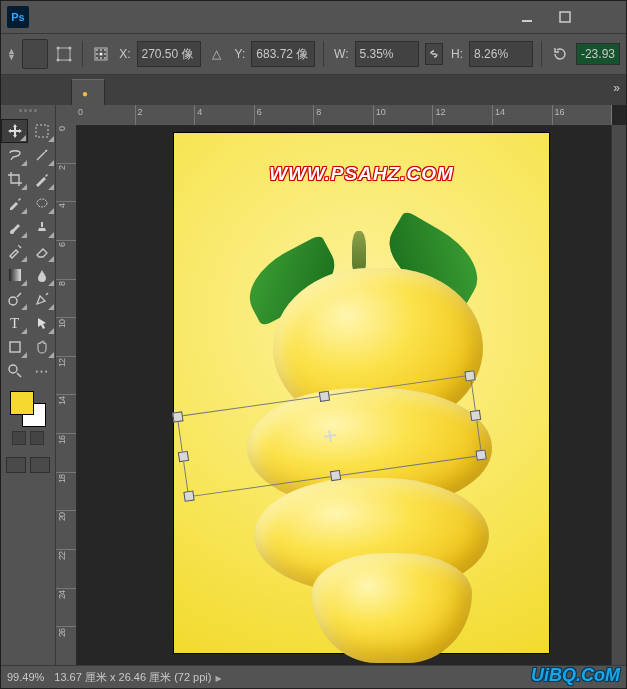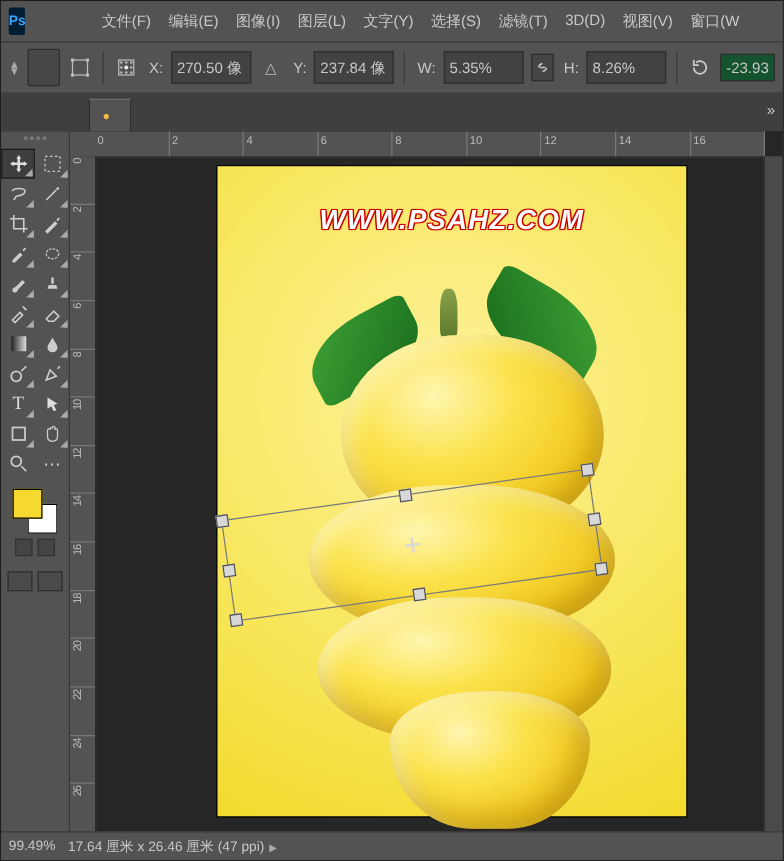--- a/index.html
+++ b/index.html
@@ -1,19 +1,19 @@
 <!DOCTYPE html>
 <html><head>
 <meta charset="utf-8">
 <style>
   html,body{margin:0;padding:0;background:#2b2b2b;font-family:"Microsoft YaHei",Arial,sans-serif;color:#c8c8c8;font-size:12px;overflow:hidden;}
   .app{width:627px;height:689px;background:#535353;position:relative;border:1px solid #1e1e1e;box-sizing:border-box;}
 
   
-  .titlebar{height:32px;background:#535353;display:flex;align-items:center;padding:0 4px 0 6px;gap:48px;}
+  .titlebar{height:32px;background:#535353;display:flex;align-items:center;padding:0 4px 0 6px;}
   .ps-icon{width:22px;height:22px;background:#001d33;color:#31a8ff;font-weight:bold;display:flex;align-items:center;justify-content:center;font-size:11px;border-radius:2px;margin-right:6px;}
   .menu{display:flex;gap:0;}
   .menu span{padding:4px 7px;cursor:default;white-space:nowrap;}
   .win-ctrls{margin-left:auto;display:flex;}
   .win-btn{width:38px;height:28px;display:flex;align-items:center;justify-content:center;color:#ccc;}
   .win-btn svg{width:12px;height:12px;}
 
   
   .optbar{height:40px;background:#535353;border-top:1px solid #383838;border-bottom:1px solid #383838;display:flex;align-items:center;padding:0 6px;gap:6px;}
   .opt-chev{width:12px;color:#aaa;display:flex;flex-direction:column;align-items:center;line-height:6px;font-size:9px;}
@@ -55,21 +55,21 @@
   .canvas-wrap{flex:1;background:#262626;position:relative;overflow:hidden;}
   .ruler-h{position:absolute;left:20px;right:14px;top:0;height:20px;background:#535353;border-bottom:1px solid #2a2a2a;display:flex;}
   .ruler-v{position:absolute;left:0;top:20px;bottom:0;width:20px;background:#535353;border-right:1px solid #2a2a2a;display:flex;flex-direction:column;}
   .ruler-corner{position:absolute;left:0;top:0;width:20px;height:20px;background:#535353;border-right:1px solid #2a2a2a;border-bottom:1px solid #2a2a2a;}
   .tick-h{flex:1;position:relative;border-right:1px solid #777;font-size:9px;color:#bbb;}
   .tick-h span{position:absolute;left:2px;top:2px;}
   .tick-v{flex:1;position:relative;border-bottom:1px solid #777;font-size:9px;color:#bbb;}
   .tick-v span{position:absolute;left:1px;top:2px;writing-mode:vertical-rl;transform:rotate(180deg);letter-spacing:-1px;}
 
   .doc{position:absolute;left:118px;top:28px;width:375px;height:520px;background:radial-gradient(circle at 50% 35%, #fdf29b 0%, #f7e555 65%, #f2da2d 100%);box-shadow:0 0 0 1px #000;}
-  .wm{position:absolute;top:30px;left:0;right:0;text-align:center;font-weight:900;font-style:italic;font-size:22px;color:#fff;text-shadow:0 0 2px #c00,1px 1px 0 #c00,-1px -1px 0 #c00,1px -1px 0 #c00,-1px 1px 0 #c00;letter-spacing:1px;}
+  .wm{position:absolute;top:30px;left:0;right:0;text-align:center;font-weight:900;font-style:italic;font-size:19px;color:#fff;text-shadow:0 0 2px #c00,1px 1px 0 #c00,-1px -1px 0 #c00,1px -1px 0 #c00,-1px 1px 0 #c00;letter-spacing:1px;}
 
   .lemon{position:absolute;left:50px;top:80px;width:275px;height:420px;}
   .leaf{position:absolute;background:linear-gradient(135deg,#3fa335,#186b1c);border-radius:60% 10% 55% 10%;}
   .leaf.l1{width:95px;height:55px;left:20px;top:40px;transform:rotate(-28deg);}
   .leaf.l2{width:100px;height:58px;right:15px;top:18px;transform:rotate(30deg) scaleX(-1);}
   .stem{position:absolute;left:128px;top:18px;width:14px;height:40px;background:linear-gradient(#8aa04a,#5a7a2a);border-radius:40% 40% 20% 20%;}
   .slice{position:absolute;left:0;right:0;margin:auto;border-radius:50%/55%;background:radial-gradient(ellipse at 35% 30%, #fff6b0 0%, #fbe24a 35%, #f1c71e 70%, #d7a80f 100%);box-shadow:inset -8px -10px 20px rgba(140,100,0,.35), inset 8px 8px 18px rgba(255,255,220,.6);}
   .slice.s1{width:210px;height:160px;top:55px;left:32px;}
   .slice.s2{width:245px;height:120px;top:175px;left:15px;}
   .slice.s3{width:235px;height:115px;top:265px;left:20px;}
@@ -98,32 +98,20 @@
   .brand{position:absolute;right:6px;bottom:2px;font-weight:900;font-style:italic;font-size:18px;color:#1aa7e8;text-shadow:1px 1px 0 #003a5c, -1px -1px 0 #003a5c, 1px -1px 0 #003a5c, -1px 1px 0 #003a5c;}
   svg{display:block;}
 </style>
 </head>
 <body>
 
 <div class="app">
 
   <div class="titlebar">
     <div class="ps-icon">Ps</div>
-    <div class="menu">
-      <span>文件(F)</span>
-      <span>编辑(E)</span>
-      <span>图像(I)</span>
-      <span>图层(L)</span>
-      <span>文字(Y)</span>
-      <span>选择(S)</span>
-      <span>滤镜(T)</span>
-      <span>3D(D)</span>
-      <span>视图(V)</span>
-      <span>窗口(W</span>
-    </div>
     <div class="win-ctrls">
       <div class="win-btn">
           <svg viewBox="0 0 12 12">
             <rect x="1" y="9" width="10" height="2" fill="currentColor"></rect>
           </svg>
         </div>
       <div class="win-btn">
           <svg viewBox="0 0 12 12">
             <rect x="1" y="1" width="10" height="10" fill="none" stroke="currentColor" stroke-width="1.5"></rect>
           </svg>
@@ -156,21 +144,21 @@
           <circle cx="12" cy="8" r="1" fill="#bbb"></circle>
           <circle cx="4" cy="12" r="1" fill="#bbb"></circle>
           <circle cx="8" cy="12" r="1" fill="#bbb"></circle>
           <circle cx="12" cy="12" r="1" fill="#bbb"></circle>
         </svg>
     </div>
     <span class="lbl">X:</span>
     <div class="valbox">270.50 像⁠</div>
     <div class="opt-ico">△</div>
     <span class="lbl">Y:</span>
-    <div class="valbox">237.84 像⁠</div>
+    <div class="valbox">683.72 像⁠</div>
     <div class="sep"></div>
     <span class="lbl">W:</span>
     <div class="valbox">5.35%</div>
     <div class="link-ico">
       <svg width="14" height="14" viewBox="0 0 14 14">
           <path d="M4 7a3 3 0 0 1 3-3h0M10 7a3 3 0 0 1-3 3h0M5 7h4" stroke="#ccc" stroke-width="1.3" fill="none"></path>
         </svg>
     </div>
     <span class="lbl">H:</span>
     <div class="valbox">8.26%</div>
@@ -476,16 +464,17 @@
         <div class="handle h-br"></div>
         <div class="center-mark"></div>
       </div>
 
       <div class="right-scroll"></div>
     </div>
   </div>
 
   <div class="status">
     <span>99.49%</span>
-    <span><span>17.64 厘米 x 26.46 厘米 (47 ppi)</span><span class="tri">▶</span></span>
+    <span><span>13.67 厘米 x 26.46 厘米 (72 ppi)</span><span class="tri">▶</span></span>
   </div>
 
+  <div class="brand">UiBQ.CoM</div>
 </div>
 
 </body></html>

